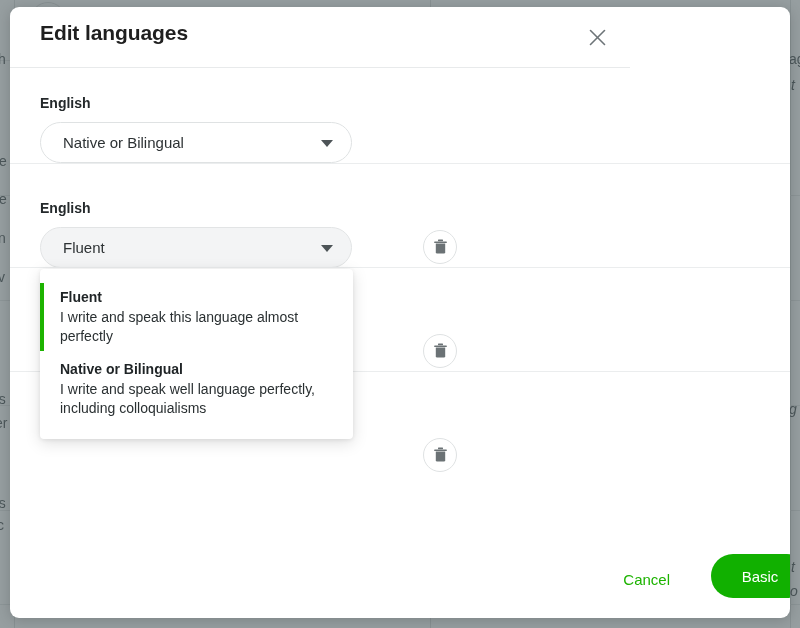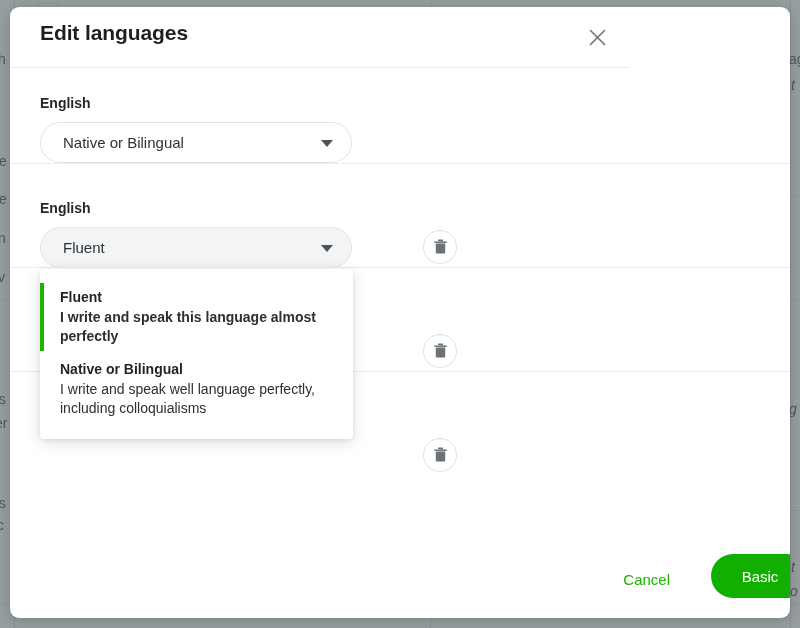--- a/index.html
+++ b/index.html
@@ -202,21 +202,21 @@
     font-weight: 700;
     color: #1f2426;
     line-height: 19px;
   }
   .dd-desc {
     font-size: 14px;
     color: #2a3032;
     line-height: 19px;
     margin-top: 1px;
   }
-  .dd-option.selected .dd-desc { font-weight: 700; }
+  .dd-option.selected .dd-desc { font-weight: 400; }
 
   
   #modal-footer {
     position: absolute;
     left: 0;
     bottom: 0;
     width: 780px;
     height: 73px;
     margin-left: 40px;
   }

